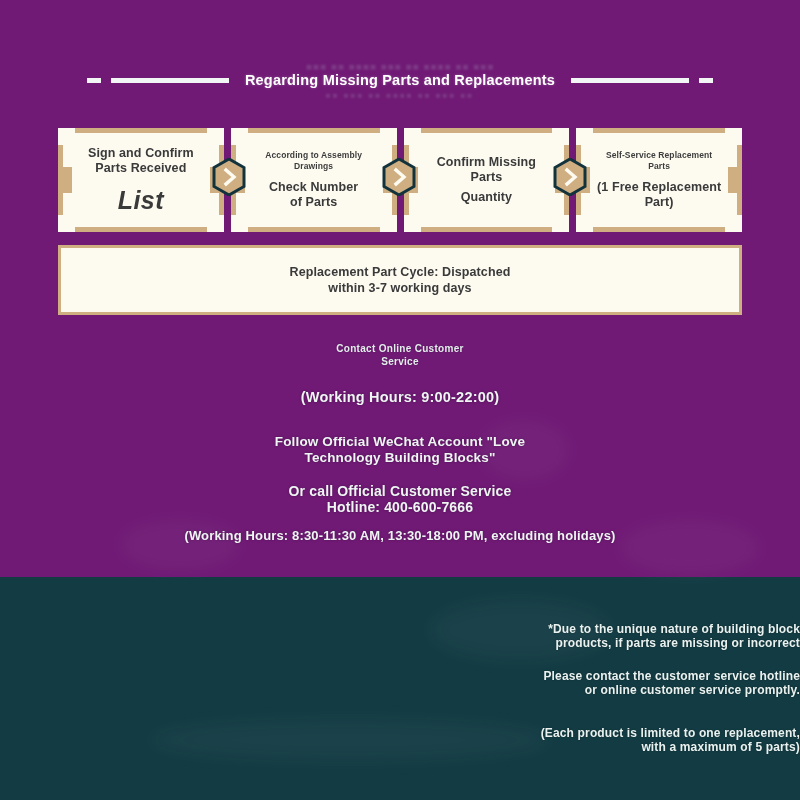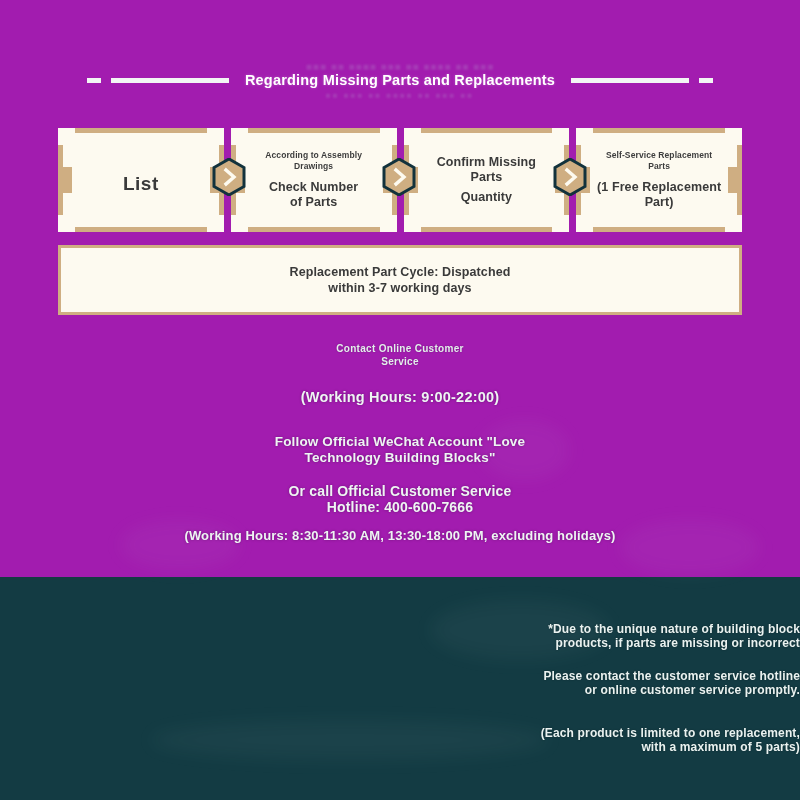--- a/index.html
+++ b/index.html
@@ -8,21 +8,21 @@
     width: 800px;
     height: 800px;
     overflow: hidden;
     font-family: "Liberation Sans", sans-serif;
   }
 
   #page {
     position: relative;
     width: 800px;
     height: 720px;
-    background: #a21caf;
+    background: #701a75;
     padding-left: 33px;
   }
 
   
   .lower-band {
     position: absolute;
     left: 0;
     top: 577px;
     width: 800px;
     height: 223px;
@@ -152,22 +152,23 @@
   .step-main {
     font-size: 12.5px;
     font-weight: bold;
     color: #3a3a3a;
     text-align: center;
     line-height: 1.2;
     letter-spacing: 0.1px;
     padding: 0 14px;
   }
   .step-main.big {
-    font-size: 19px;
+    font-size: 25px;
     letter-spacing: 0.5px;
+    font-style: italic;
   }
   .step-main.lead {
     font-size: 12.5px;
   }
   .gap-sm { height: 5px; }
   .gap-md { height: 9px; }
 
   
   .hex {
     position: absolute;
@@ -323,20 +324,22 @@
   <div class="steps">
 
     <div class="step">
       <span class="notch tl"></span>
       <span class="notch tr"></span>
       <span class="notch bl"></span>
       <span class="notch br"></span>
       <span class="notch2 l"></span>
       <span class="notch2 r"></span>
       <div class="step-inner">
+        <div class="step-main lead" style="white-space:pre-line">Sign and Confirm
+Parts Received</div>
         <div class="gap-md"></div>
         <div class="step-main big" style="white-space:pre-line">List</div>
       </div>
     </div>
 
     <div class="step">
       <span class="notch tl"></span>
       <span class="notch tr"></span>
       <span class="notch bl"></span>
       <span class="notch br"></span>

